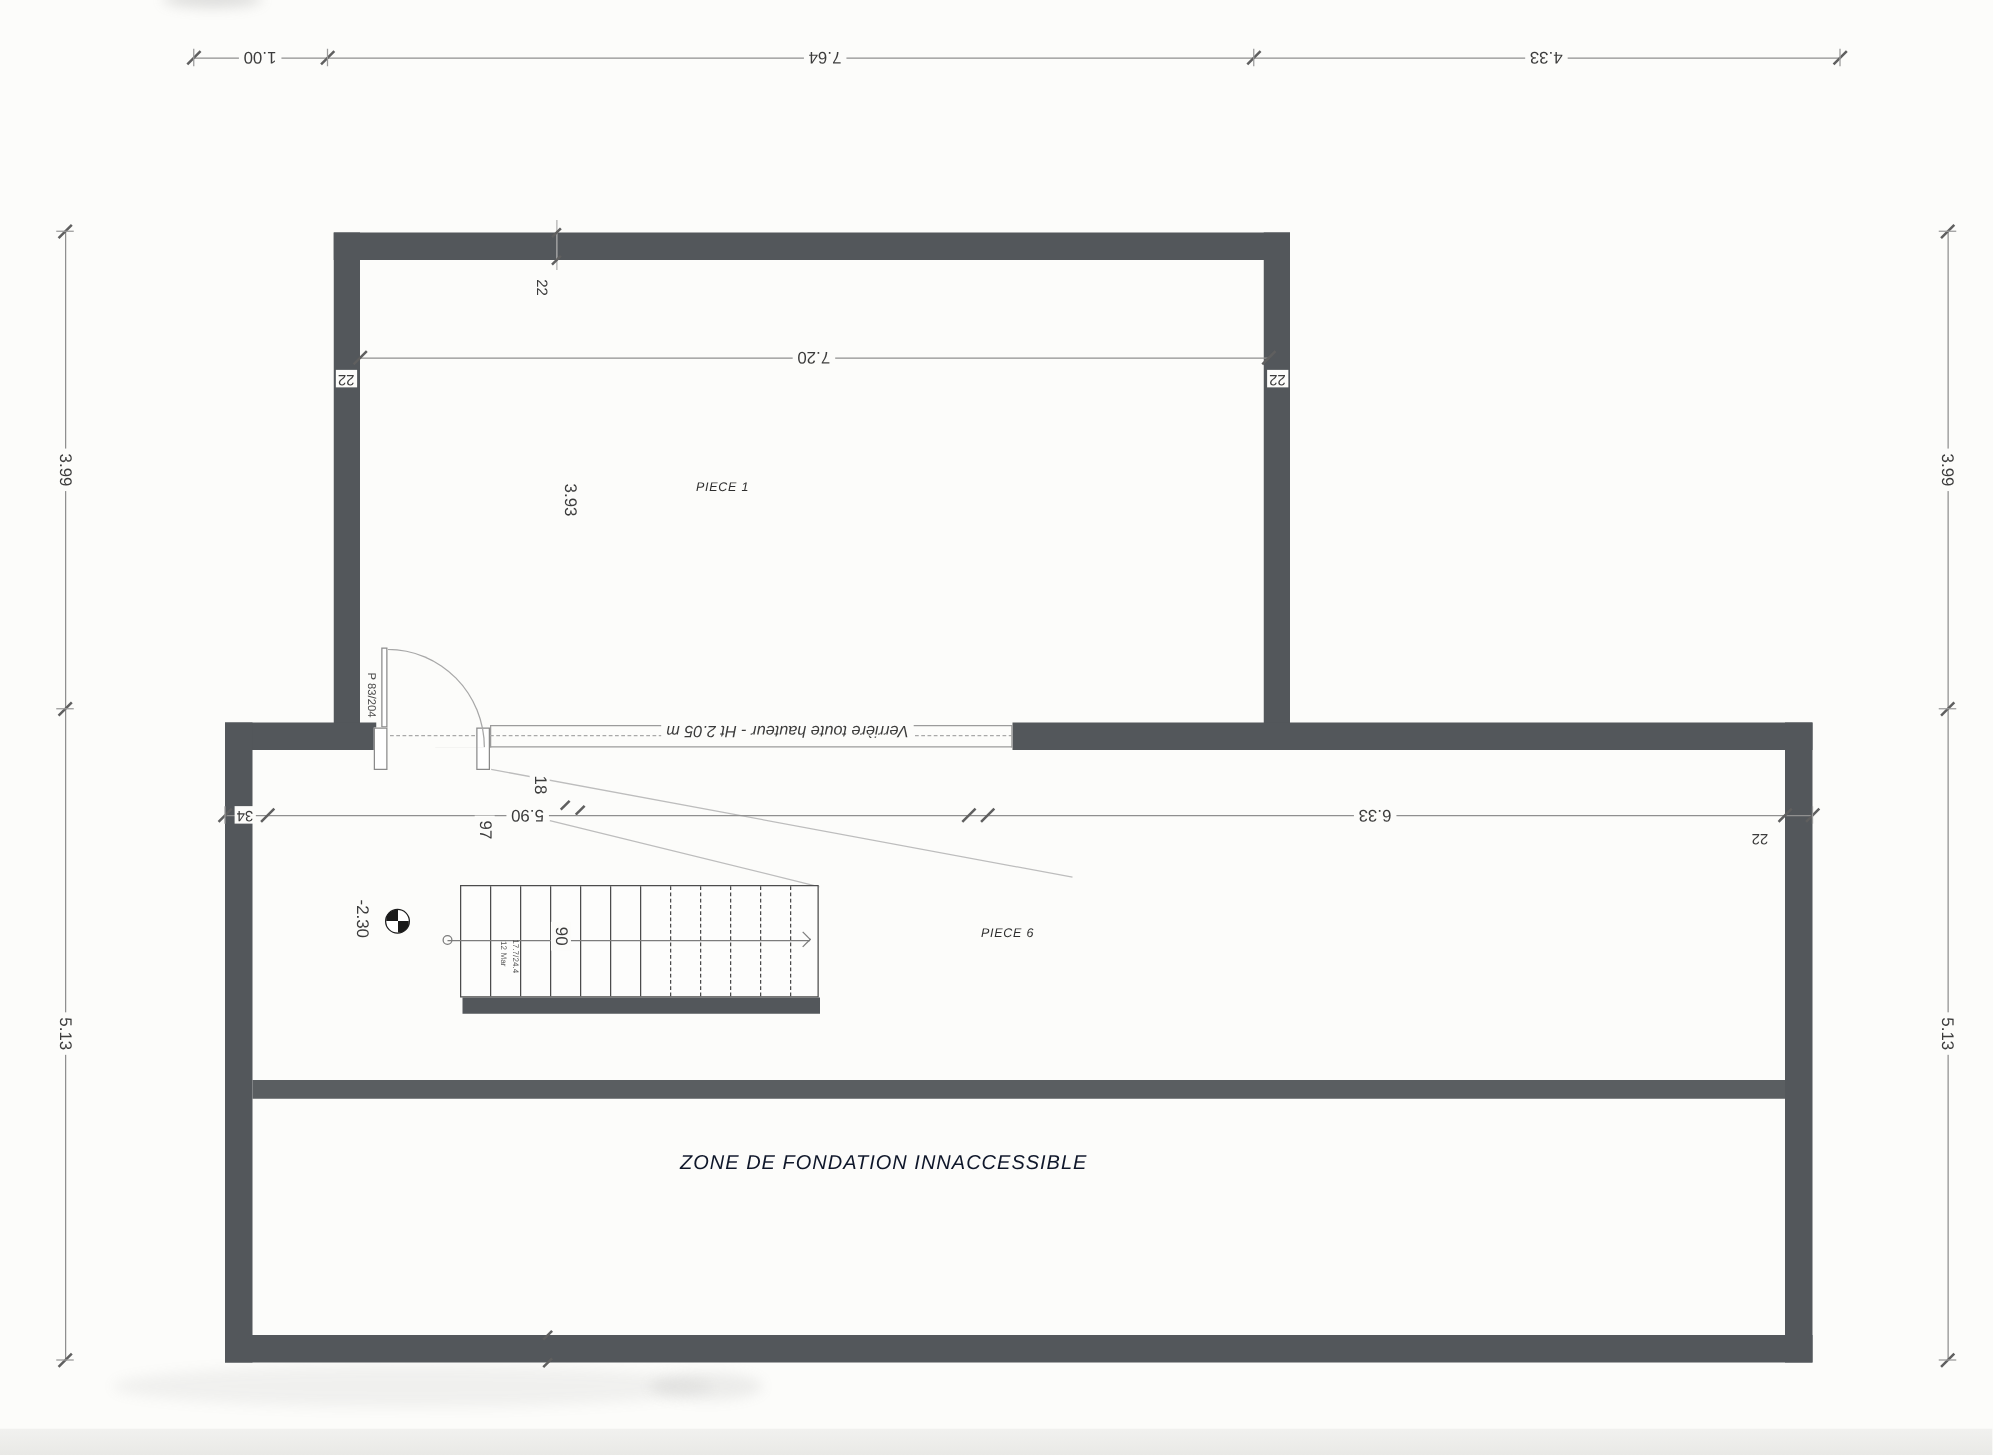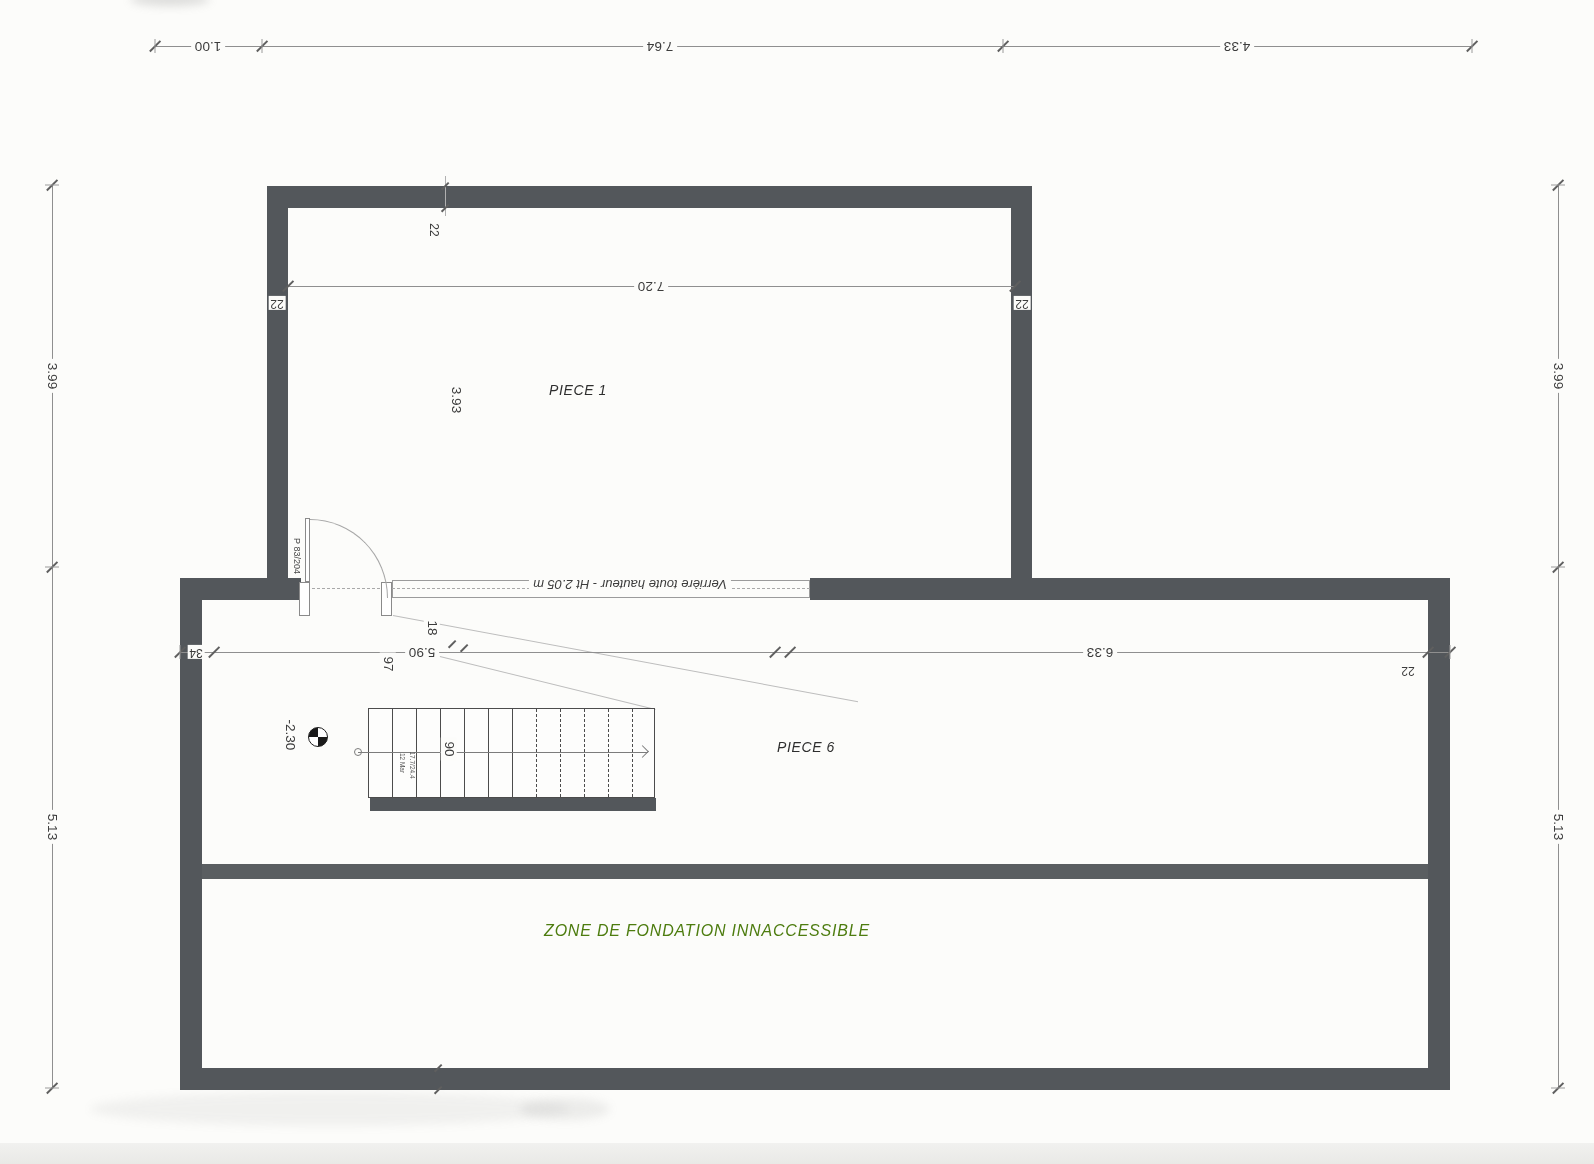--- a/index.html
+++ b/index.html
@@ -27,23 +27,23 @@
   .sth { position:absolute; display:block; width:14px; height:1px; background:#9a9a9a;
          transform:translate(-50%,-50%); }
   
   .dt { position:absolute; font-size:13.5px; color:#3c3c3c; background:#fcfcfa;
         padding:0 4px; white-space:nowrap; line-height:1.15; }
   .r180 { transform:translate(-50%,-50%) rotate(180deg); }
   .r90  { transform:translate(-50%,-50%) rotate(90deg); }
   .small { font-size:12px; padding:0 2px; }
   .tiny  { font-size:6.5px; padding:0 1px; color:#555; background:transparent; }
   .ital  { font-style:italic; }
-  .room  { position:absolute; font-size:14px; font-style:italic; color:#2e2e2e;
+  .room  { position:absolute; font-size:10px; font-style:italic; color:#2e2e2e;
            letter-spacing:0.6px; white-space:nowrap; transform:translate(-50%,-50%); }
-  .zone  { position:absolute; font-size:16px; font-style:italic; color:#4d7c0f;
+  .zone  { position:absolute; font-size:16px; font-style:italic; color:#0f172a;
            letter-spacing:0.8px; white-space:nowrap; transform:translate(-50%,-50%); }
   
   .door-post { position:absolute; background:#fff; border:1px solid #8a8a8a; }
   .door-leaf { position:absolute; background:#fff; border:1px solid #8a8a8a; }
   .door-arc  { position:absolute; border-top:1.5px solid #a7a7a7; border-right:1.5px solid #a7a7a7;
                border-top-right-radius:100% 100%; }
   
   .glass { position:absolute; height:1px; background:#9b9b9b; }
   .glass-cap { position:absolute; width:1px; height:18px; background:#9b9b9b; }
   

